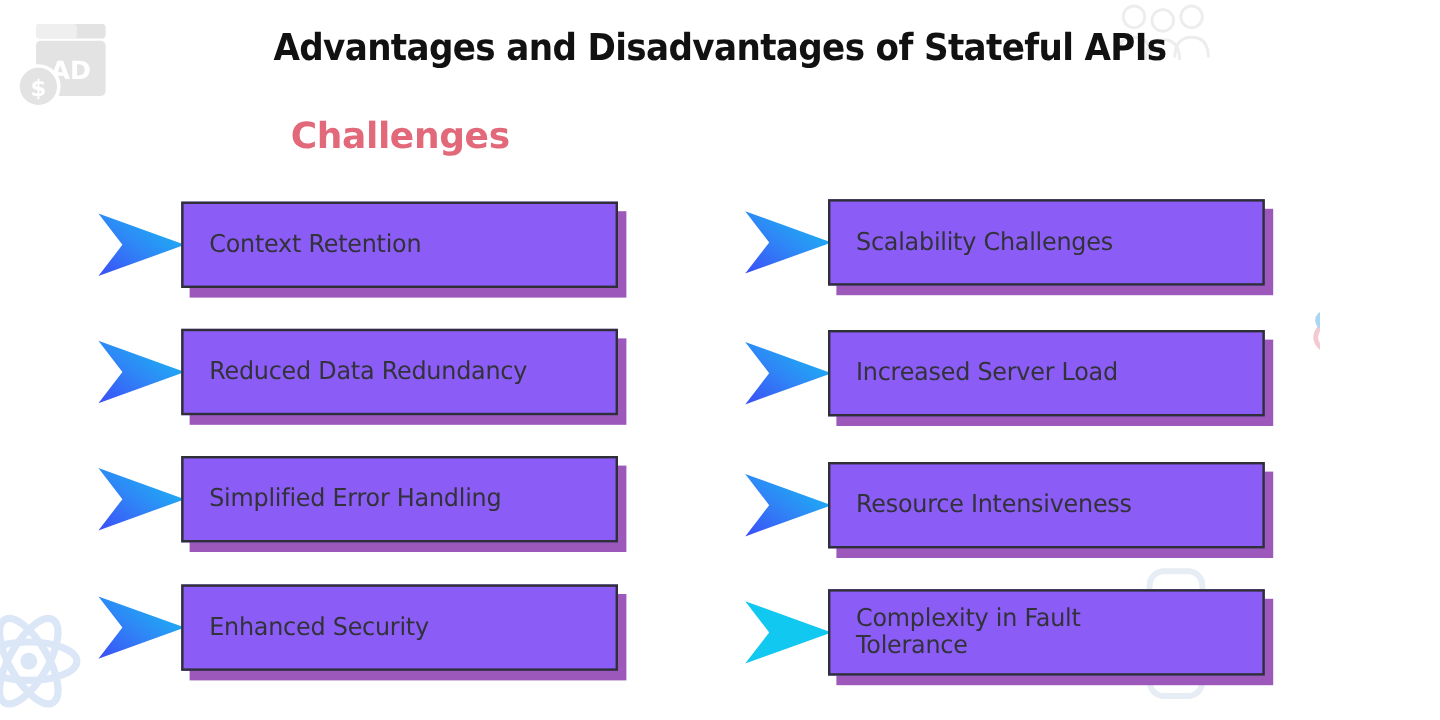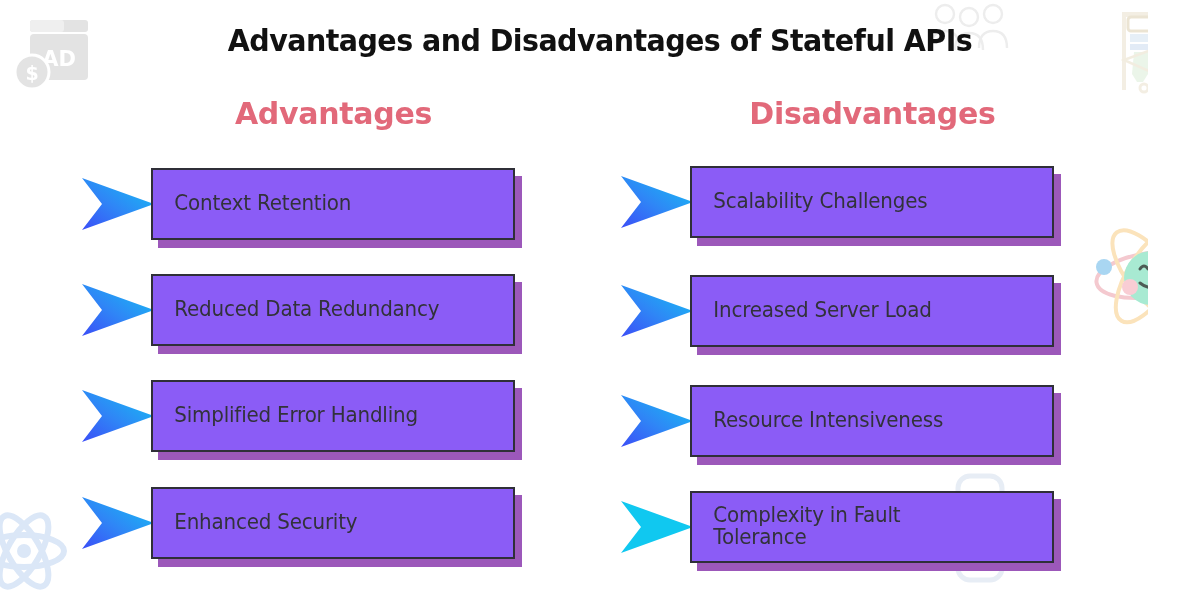--- a/index.html
+++ b/index.html
@@ -12,21 +12,20 @@
     background: #ffffff;
     font-family: "Liberation Sans", sans-serif;
     overflow: hidden;
   }
   .canvas {
     position: relative;
     width: 1100px;
     height: 600px;
     background: #ffffff;
     overflow: hidden;
-    padding-left: 48px;
   }
 
   
   .deco {
     position: absolute;
     pointer-events: none;
   }
   .deco-ad        { left: 10px;   top: 8px;   width: 88px;  height: 92px; }
   .deco-people    { left: 925px;  top: -2px;  width: 88px;  height: 56px; }
   .deco-rack      { left: 1108px; top: 4px;   width: 86px;  height: 94px; }
@@ -191,22 +190,21 @@
     </g>
     <circle cx="40" cy="56" r="7" fill="#dbe7f7"></circle>
   </svg>
 
   <svg class="deco deco-phone" viewBox="0 0 56 116">
     <rect x="6" y="6" width="44" height="104" rx="12" fill="none" stroke="#e7edf5" stroke-width="5"></rect>
   </svg>
 
   <div class="title">Advantages and Disadvantages of Stateful APIs</div>
 
-  <div class="col-head left">Advantages</div>
-  <div class="col-head right">Disadvantages</div>
+  <div class="col-head left">Challenges</div>
 
   <svg width="0" height="0" style="position:absolute" aria-hidden="true">
     <defs>
       <linearGradient id="arrowGrad" x1="1" y1="0" x2="0" y2="1">
         <stop offset="0%" stop-color="#13c3f3"></stop>
         <stop offset="55%" stop-color="#2f86f6"></stop>
         <stop offset="100%" stop-color="#3b4ef7"></stop>
       </linearGradient>
     </defs>
   </svg>

